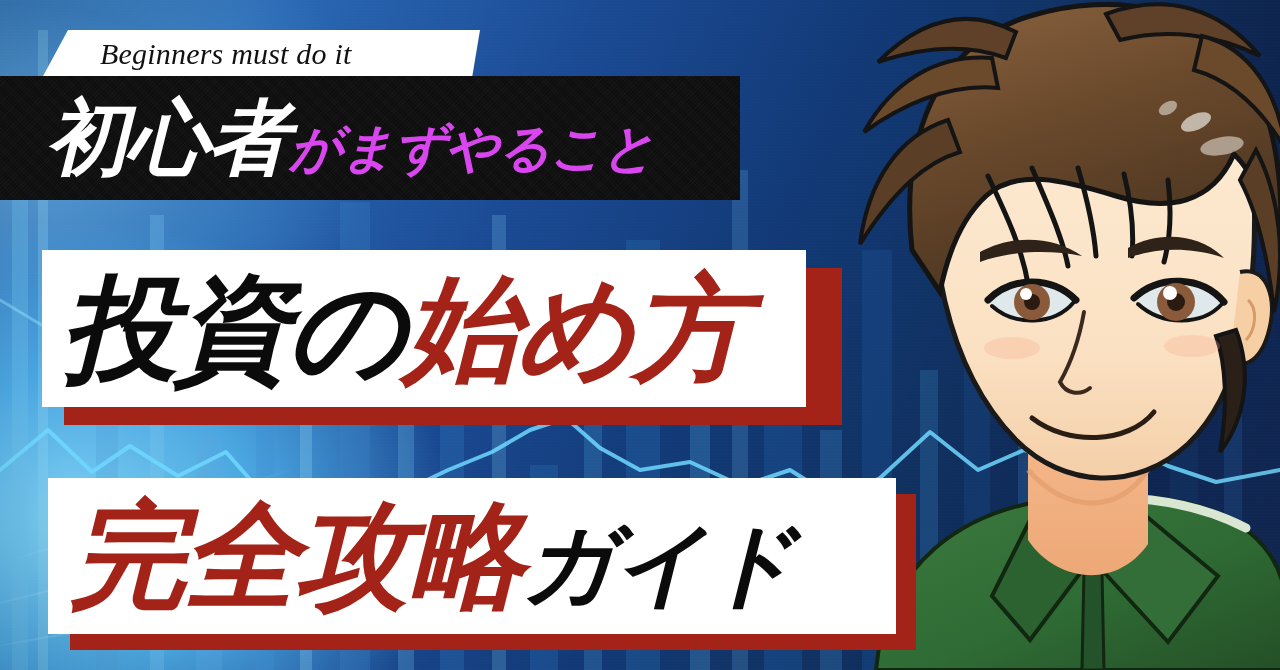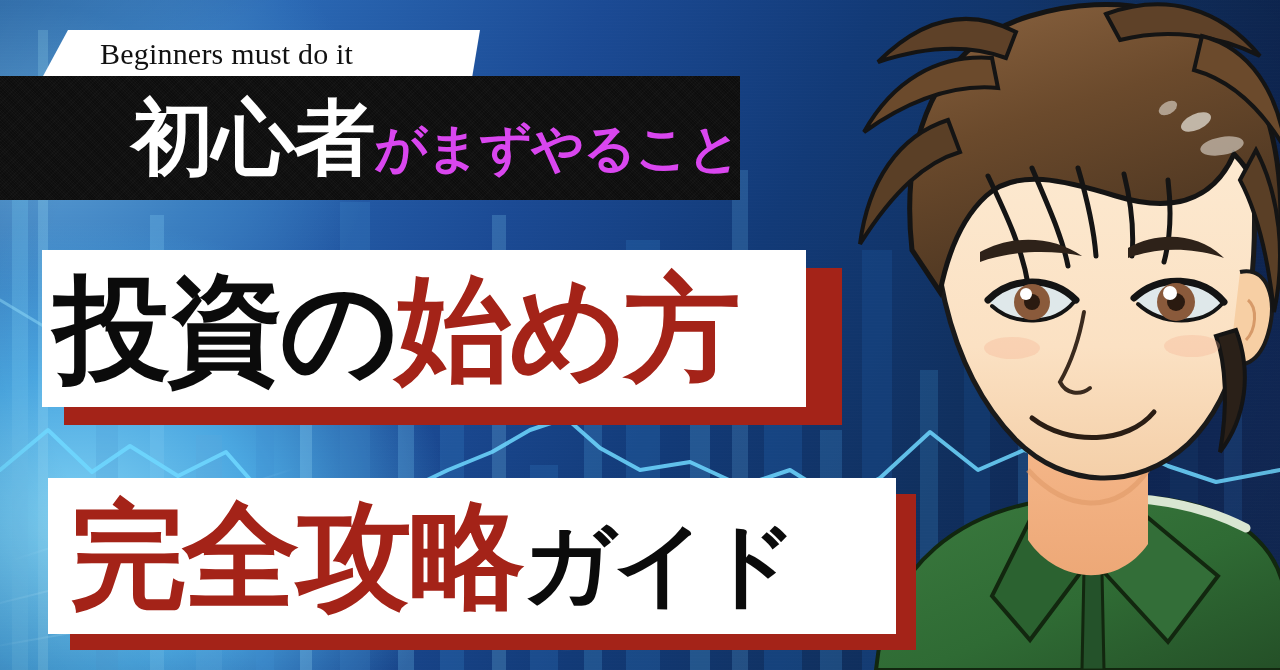--- a/index.html
+++ b/index.html
@@ -1,19 +1,20 @@
 <!DOCTYPE html>
 <html><head>
 <meta charset="utf-8">
 <style>
   html,body{margin:0;padding:0;background:#000;}
   #stage{
     position:relative;width:1280px;height:670px;overflow:hidden;
     font-family:"Liberation Sans", sans-serif;
     background:#0d2251;
+    font-style:italic;
   }
 
   
   .bg{position:absolute;inset:0;overflow:hidden;}
   .bg-base{
     position:absolute;inset:0;
     background:
       radial-gradient(ellipse 520px 420px at 6% 78%, #7fd2f4 0%, #4aa6e0 35%, rgba(42,110,178,0) 72%),
       radial-gradient(ellipse 460px 360px at 2% 22%, #5b9ed3 0%, #3a7ec0 40%, rgba(28,78,150,0) 75%),
       linear-gradient(115deg,#4c8ecb 0%, #2a68b4 18%, #1b4a94 38%, #123a77 55%, #10305f 72%, #0e2552 86%, #132a56 100%);
@@ -39,40 +40,40 @@
   .ribbon span{
     font-family:"Liberation Serif", serif;
     font-size:30px;color:#111;letter-spacing:.2px;margin-left:58px;
     white-space:nowrap;
   }
 
   
   .blackbar{
     position:absolute;left:0;top:76px;width:740px;height:124px;
     background:#0d0d0d;
-    display:flex;align-items:center;justify-content:flex-end;
+    display:flex;align-items:center;
   }
   .blackbar .noisek{position:absolute;inset:0;opacity:.55;
     background-image:repeating-linear-gradient(45deg,rgba(255,255,255,.045) 0 1px,rgba(0,0,0,0) 1px 2px),
                      repeating-linear-gradient(-45deg,rgba(255,255,255,.035) 0 1px,rgba(0,0,0,0) 1px 3px);}
   .jp{font-family:"DejaVu Sans", sans-serif;font-weight:700;}
   .blackbar .line{position:relative;z-index:2;margin-left:46px;display:flex;align-items:baseline;white-space:nowrap;}
   .blackbar .big{font-size:82px;color:#fff;letter-spacing:-1px;line-height:1;}
   .blackbar .sml{font-size:52px;color:#d946ef;letter-spacing:-1px;line-height:1;}
 
   
   .tbox{position:absolute;}
   .tbox .shadow{position:absolute;background:#a42318;}
   .tbox .panel{position:absolute;background:#fff;display:flex;align-items:center;overflow:hidden;}
   .tbox .txt{white-space:nowrap;line-height:1;}
 
   #box-mid{left:42px;top:250px;width:800px;height:175px;}
   #box-mid .shadow{left:22px;top:18px;width:778px;height:157px;}
   #box-mid .panel{left:0;top:0;width:764px;height:157px;}
-  #box-mid .txt{margin-left:12px;font-size:116px;letter-spacing:-3px;}
+  #box-mid .txt{margin-left:20px;font-size:116px;letter-spacing:-3px;}
 
   #box-bot{left:48px;top:478px;width:868px;height:172px;padding-left:45px;}
   #box-bot .shadow{left:22px;top:16px;width:846px;height:156px;}
   #box-bot .panel{left:0;top:0;width:848px;height:156px;}
   #box-bot .txt{margin-left:22px;font-size:116px;letter-spacing:-3px;}
 
   .red{color:#a42318;}
   .blk{color:#0b0b0b;}
   .sz-sm{font-size:92px;}
 </style>

